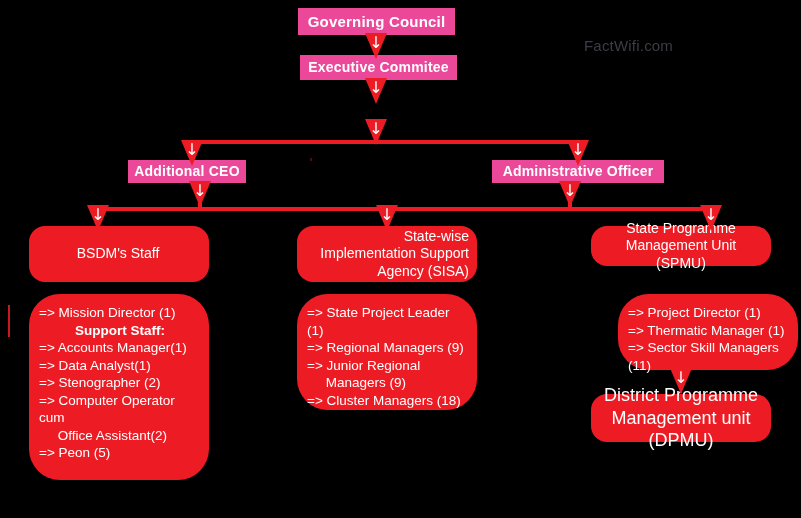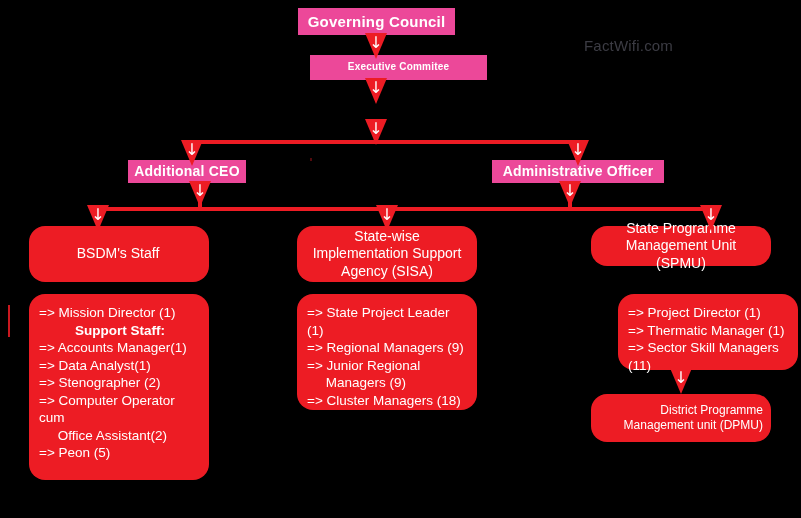--- a/index.html
+++ b/index.html
@@ -43,20 +43,21 @@
     display:flex;
     align-items:center;
     justify-content:center;
     text-align:center;
     line-height:1.25;
     padding:4px 8px;
   }
   .roundbox.list{
     padding:10px 8px 10px 10px;
     line-height:1.30;
+    border-radius:31px;
   }
   .roundbox.list .li{
     white-space:pre-wrap;
   }
   .roundbox.list .li.center{
     text-align:center;
     font-weight:bold;
   }
 
   
@@ -121,21 +122,21 @@
   <div class="watermark" style="left:584px; top:37px;">FactWifi.com</div>
 
   <div class="flatbox" style="left:298px; top:8px; width:157px; height:27px; font-size:15px;">Governing Council</div>
 
   <div class="vline" style="left:374px; top:35px; height:12px;"></div>
   <div class="arrow" style="left:365px; top:33px;">
     <span class="tri"></span>
     <span class="glyph">↓</span>
   </div>
 
-  <div class="flatbox" style="left:310px; top:55px; width:177px; height:25px; font-size:10px;">Executive Commitee</div>
+  <div class="flatbox" style="left:300px; top:55px; width:157px; height:25px; font-size:14px;">Executive Commitee</div>
 
   <div class="vline" style="left:374px; top:80px; height:12px;"></div>
   <div class="arrow" style="left:365px; top:78px;">
     <span class="tri"></span>
     <span class="glyph">↓</span>
   </div>
 
 
   <div class="vline" style="left:374px; top:124px; height:18px;"></div>
   <div class="arrow" style="left:365px; top:119px;">
@@ -196,21 +197,21 @@
     <div class="li">=&gt; Mission Director (1)</div>
     <div class="li center">Support Staff:</div>
     <div class="li">=&gt; Accounts Manager(1)</div>
     <div class="li">=&gt; Data Analyst(1)</div>
     <div class="li">=&gt; Stenographer (2)</div>
     <div class="li">=&gt; Computer Operator cum
      Office Assistant(2)</div>
     <div class="li">=&gt; Peon (5)</div>
   </div>
 
-  <div class="roundbox title" style="left:297px; top:226px; width:180px; height:56px; font-size:14px;">State-wise Implementation Support Agency (SISA)</div>
+  <div class="roundbox title" style="left:297px; top:226px; width:180px; height:56px; font-size:14px;text-align:right;">State-wise Implementation Support Agency (SISA)</div>
 
   <div class="roundbox list" style="left:297px; top:294px; width:180px; height:116px; font-size:13.5px;">
     <div class="li">=&gt; State Project Leader (1)</div>
     <div class="li">=&gt; Regional Managers (9)</div>
     <div class="li">=&gt; Junior Regional
      Managers (9)</div>
     <div class="li">=&gt; Cluster Managers (18)</div>
   </div>
 
   <div class="roundbox title" style="left:591px; top:226px; width:180px; height:40px; font-size:14px;">State Programme Management Unit (SPMU)</div>
@@ -220,16 +221,16 @@
     <div class="li">=&gt; Thermatic Manager (1)</div>
     <div class="li">=&gt; Sector Skill Managers (11)</div>
   </div>
 
   <div class="vline" style="left:679px; top:370px; height:14px;"></div>
   <div class="arrow" style="left:670px; top:368px;">
     <span class="tri"></span>
     <span class="glyph">↓</span>
   </div>
 
-  <div class="roundbox title" style="left:591px; top:394px; width:180px; height:48px; font-size:12px;text-align:right;">District Programme Management unit (DPMU)</div>
+  <div class="roundbox title" style="left:591px; top:394px; width:180px; height:48px; font-size:18px;">District Programme Management unit (DPMU)</div>
 
 
 </div>
 
 </body></html>

